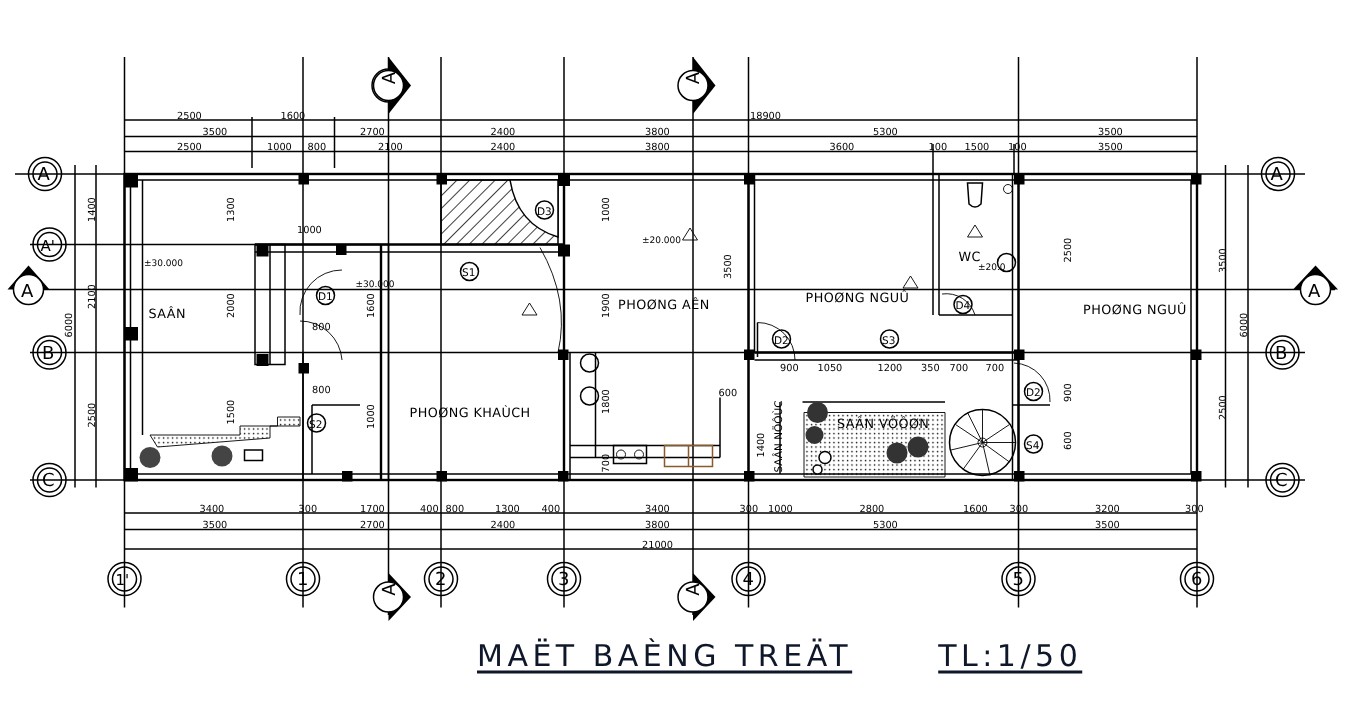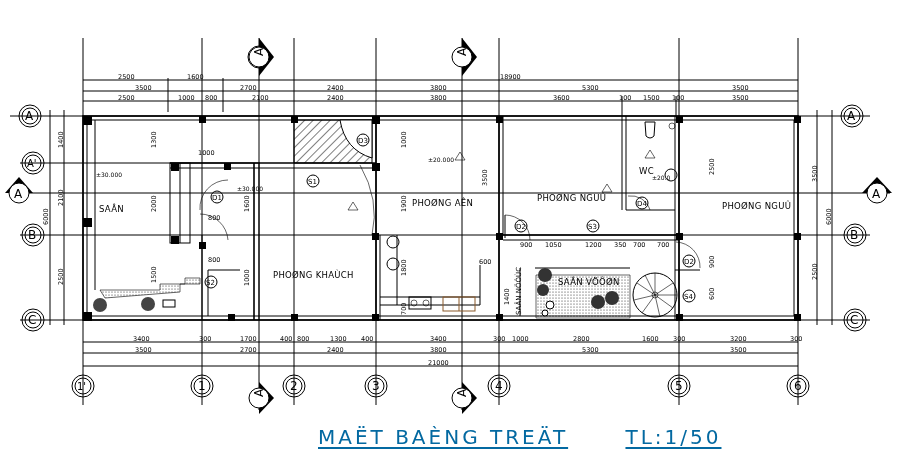--- a/index.html
+++ b/index.html
@@ -10,21 +10,21 @@
   .thin{stroke:#000;stroke-width:0.6;fill:none;}
   .col{fill:#000;}
   .dim{font-family:"DejaVu Sans",sans-serif;font-size:6.5px;fill:#000;}
   .dimv{font-family:"DejaVu Sans",sans-serif;font-size:6.5px;fill:#000;}
   .room{font-family:"DejaVu Sans",sans-serif;font-size:8.5px;fill:#000;letter-spacing:0.3px;}
   .tag{font-family:"DejaVu Sans",sans-serif;font-size:7px;fill:#000;}
   .axis{font-family:"DejaVu Sans",sans-serif;font-size:12px;fill:#000;}
   .axisS{font-family:"DejaVu Sans",sans-serif;font-size:10px;fill:#000;}
   .lvl{font-family:"DejaVu Sans",sans-serif;font-size:6px;fill:#000;}
   .brown{stroke:#8b5a2b;fill:none;stroke-width:1;}
-  #title{position:absolute;left:318px;top:425px;font-family:"DejaVu Sans",sans-serif;font-size:20px;letter-spacing:3px;color:#0369a1;font-weight:normal;}
+  #title{position:absolute;left:318px;top:425px;font-family:"DejaVu Sans",sans-serif;font-size:20px;letter-spacing:3px;color:#0f172a;font-weight:normal;}
   #title .t1{text-decoration:underline;text-underline-offset:3px;}
   #title .t2{margin-left:48px;text-decoration:underline;text-underline-offset:3px;}
 </style>
 </head>
 <body>
 
 <svg id="plan" viewBox="0 0 904 467" xmlns="http://www.w3.org/2000/svg">
 
   <g>
     <line class="ln" x1="83" y1="38" x2="83" y2="405"></line>

